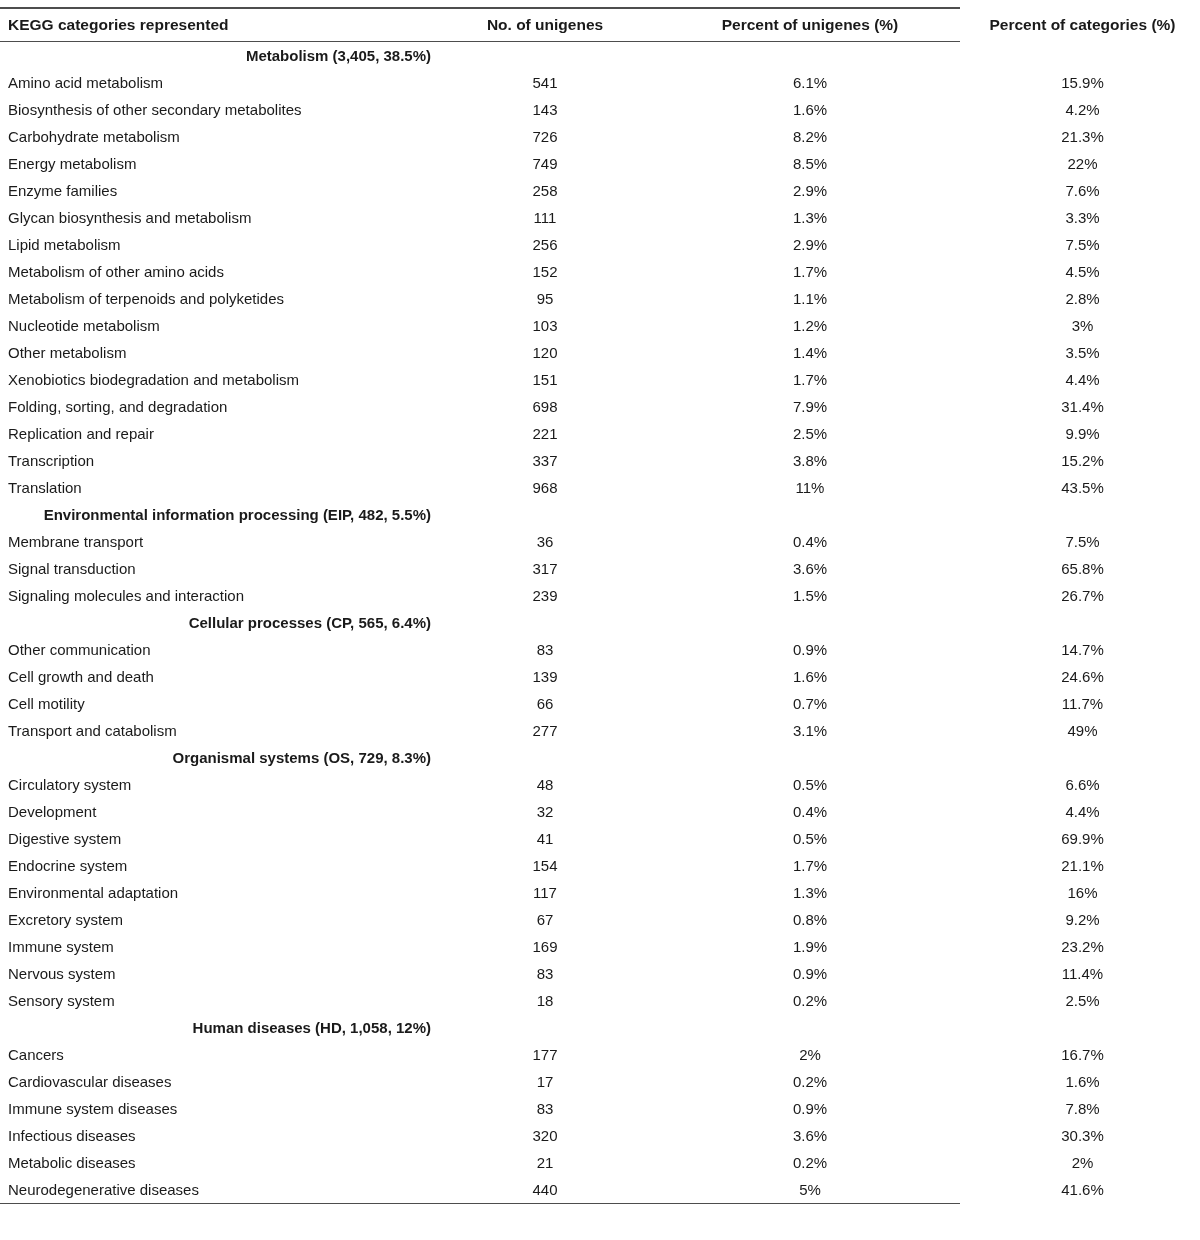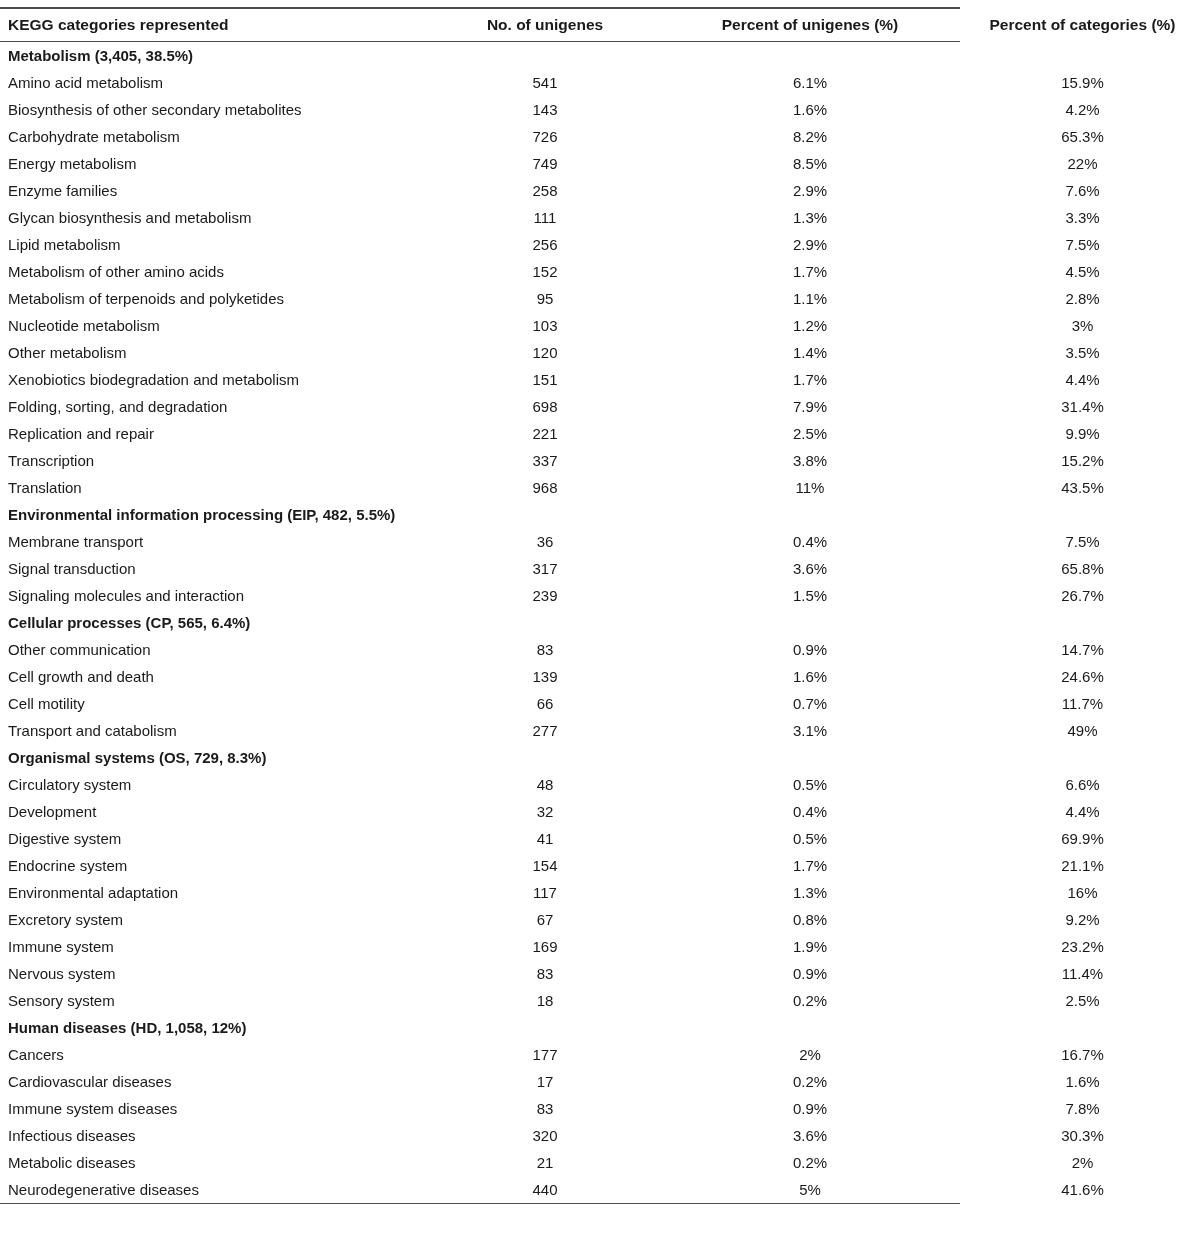--- a/index.html
+++ b/index.html
@@ -43,20 +43,21 @@
     text-align: left;
     padding-left: 8px;
   }
   .cell.num {
     text-align: center;
   }
   .header-row .cell { font-size: 15.5px; }
   .section-row .cell {
     font-weight: bold;
     font-size: 15px;
+    text-align: right;
   }
   .section-row {
     min-height: 27px;
   }
 </style>
 </head>
 <body>
 
 <div class="page">
   <div class="table">
@@ -79,21 +80,21 @@
         <div class="row data-row">
           <div class="cell name">Biosynthesis of other secondary metabolites</div>
           <div class="cell num">143</div>
           <div class="cell num">1.6%</div>
           <div class="cell num">4.2%</div>
         </div>
         <div class="row data-row">
           <div class="cell name">Carbohydrate metabolism</div>
           <div class="cell num">726</div>
           <div class="cell num">8.2%</div>
-          <div class="cell num">65.3%</div>
+          <div class="cell num">21.3%</div>
         </div>
         <div class="row data-row">
           <div class="cell name">Energy metabolism</div>
           <div class="cell num">749</div>
           <div class="cell num">8.5%</div>
           <div class="cell num">22%</div>
         </div>
         <div class="row data-row">
           <div class="cell name">Enzyme families</div>
           <div class="cell num">258</div>

